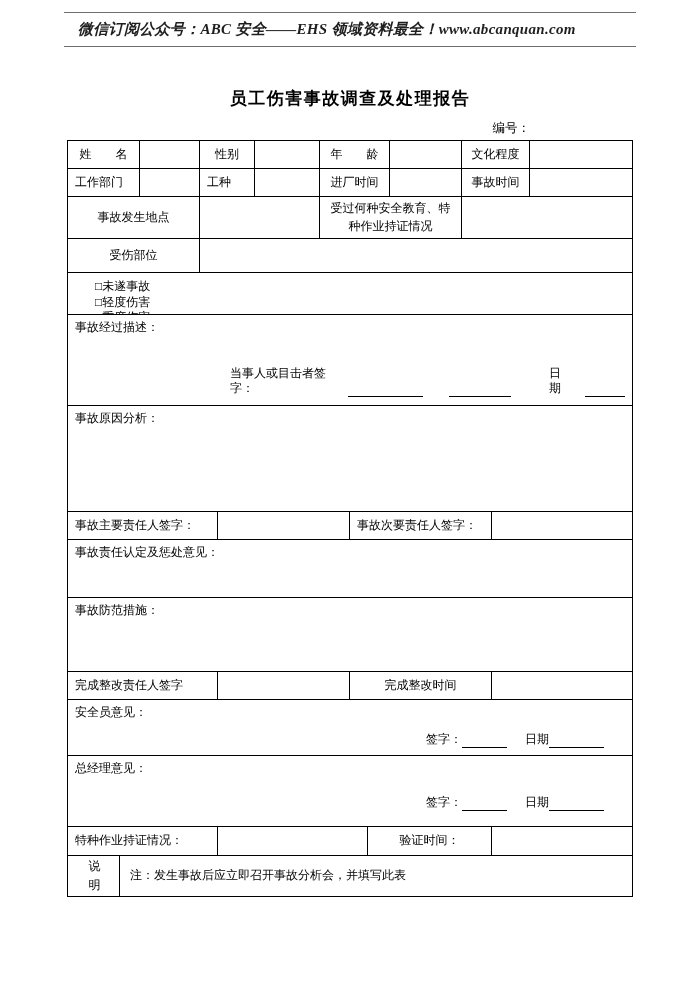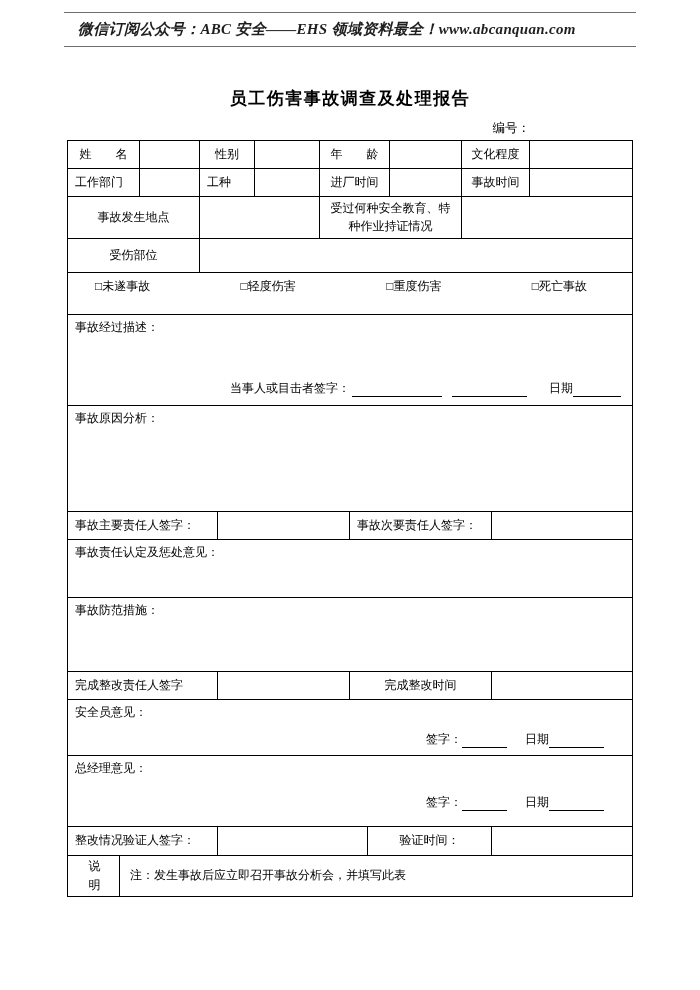--- a/index.html
+++ b/index.html
@@ -38,23 +38,23 @@
   .c {
     border-right: 1px solid #000; box-sizing: border-box;
     flex: 0 0 auto; overflow: hidden;
   }
   .c:last-child { border-right: 0; }
   .cc { display: flex; align-items: center; justify-content: center; text-align: center; }
   .cl { display: flex; align-items: center; padding-left: 7px; }
   .top-label { padding: 5px 7px; }
   .col-between { display: flex; flex-direction: column; justify-content: space-between; }
   .blank { display: inline-block; border-bottom: 1px solid #000; height: 13px; }
-  .opts { display: flex; justify-content: space-between; padding: 3px 45px 0 27px; }
+  .opts { display: flex; justify-content: space-between; padding: 3px 45px 0 27px; flex-direction: column; }
   .opt span { display: inline-block; }
-  .wit-line { margin-left: 155px; display: flex; align-items: flex-end; }
+  .wit-line { margin-left: 155px; display: flex; align-items: flex-end; gap: 16px; }
   .sig-right { display: flex; justify-content: flex-end; align-items: flex-end; padding-right: 28px; }
   .wrap-label { line-height: 1.45; padding: 0 10px; }
   .note-vertical { width: 14px; word-break: break-all; line-height: 1.6; display: inline-block; text-align: right; }
 </style>
 </head>
 <body>
 
 <div class="hdr">
   <div class="hdr-text">微信订阅公众号：ABC 安全——EHS 领域资料最全！www.abcanquan.com</div>
 </div>
@@ -204,21 +204,21 @@
         <span>签字：</span>
         <span class="blank" style="width:45px"></span>
         <span style="margin-left:18px">日期</span>
         <span class="blank" style="width:55px"></span>
       </div>
     </div>
   </div>
 
   <div class="row" style="height:28px">
     <div class="c cl" style="width:150px">
-        <span>整改情况验证人签字：</span>
+        <span>特种作业持证情况：</span>
       </div>
     <div class="c" style="width:150px"></div>
     <div class="c cc" style="width:124px">
         <span>验证时间：</span>
       </div>
     <div class="c" style="width:140px"></div>
   </div>
 
   <div class="row" style="height:40px">
     <div class="c cc" style="width:52px">

